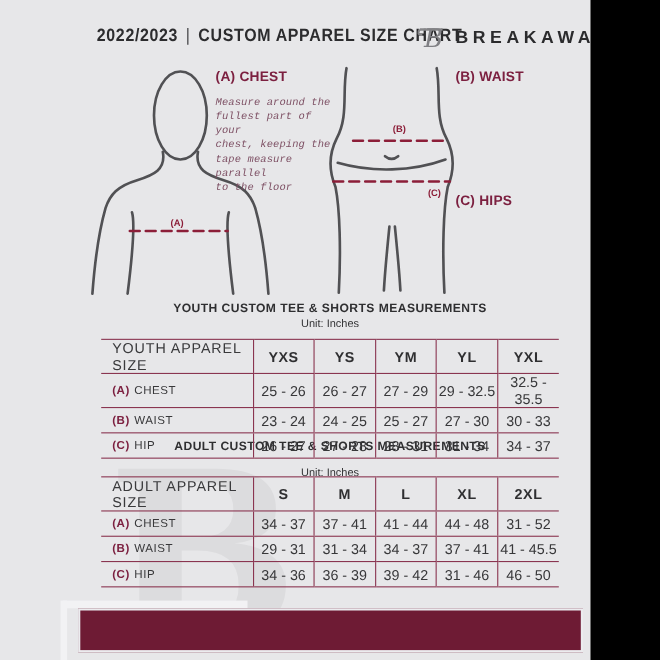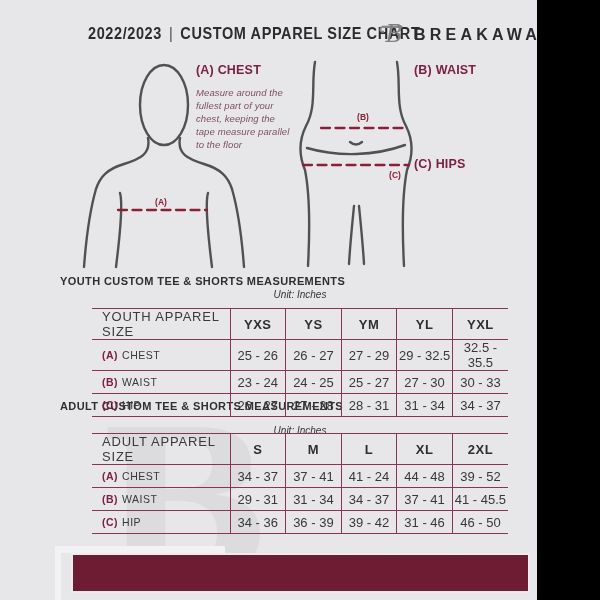--- a/index.html
+++ b/index.html
@@ -32,31 +32,31 @@
   .marker{
     position:absolute;font-size:8.5px;font-weight:bold;color:#8c1e38;
     width:30px;text-align:center;
   }
 
   
   .guide-block{position:absolute;}
   .guide-heading{font-size:12.5px;font-weight:bold;color:#7c2040;letter-spacing:.2px;margin:0 0 9px 0;}
   .guide-body{
     font-size:9.5px;font-style:italic;color:#7d4f63;line-height:13px;
-    margin:0;white-space:pre-line;letter-spacing:.1px;
+    margin:0;white-space:pre-line;letter-spacing:.1px;font-family:Liberation Mono, monospace;
   }
 
   
   .section-title{
-    position:absolute;left:60px;width:480px;
+    position:absolute;left:60px;width:480px;text-align:center;
     font-size:11px;font-weight:bold;color:#2f2f31;letter-spacing:.4px;
   }
   .section-unit{
     position:absolute;left:60px;width:480px;text-align:center;
-    font-size:10px;font-style:italic;color:#333335;
+    font-size:10px;color:#333335;
   }
   table.size-table{
     position:absolute;left:92px;width:416px;border-collapse:collapse;table-layout:fixed;
     background:transparent;z-index:2;
   }
   .size-table th,.size-table td{
     border-top:1.6px solid #8a3550;border-bottom:1.6px solid #8a3550;
     padding:0;height:22px;text-align:center;vertical-align:middle;
     font-size:13px;color:#38383a;background:transparent;
   }
@@ -131,21 +131,21 @@
     <h3 class="guide-heading">(A) CHEST</h3>
     <p class="guide-body">Measure around the
 fullest part of your
 chest, keeping the
 tape measure parallel
 to the floor</p>
   </div>
   <div class="guide-block" style="left:414px;top:63px;width:118px;">
     <h3 class="guide-heading">(B) WAIST</h3>
   </div>
-  <div class="guide-block" style="left:414px;top:157px;width:122px;">
+  <div class="guide-block" style="left:414px;top:175px;width:122px;">
     <h3 class="guide-heading">(C) HIPS</h3>
   </div>
 
   <div class="section-title" style="top:275px;">YOUTH CUSTOM TEE &amp; SHORTS MEASUREMENTS</div>
   <div class="section-unit" style="top:289px;">Unit: Inches</div>
   <table class="size-table" style="top:308px;">
     <colgroup>
         <col style="width:138px;">
         <col>
         <col>
@@ -206,23 +206,23 @@
       <th>S</th>
       <th>M</th>
       <th>L</th>
       <th>XL</th>
       <th>2XL</th>
     </tr>
     <tr>
       <td class="row-label"><span class="key">(A)</span><span>CHEST</span></td>
       <td>34 - 37</td>
       <td>37 - 41</td>
-      <td>41 - 24</td>
+      <td>41 - 44</td>
       <td>44 - 48</td>
-      <td>39 - 52</td>
+      <td>31 - 52</td>
     </tr>
     <tr>
       <td class="row-label"><span class="key">(B)</span><span>WAIST</span></td>
       <td>29 - 31</td>
       <td>31 - 34</td>
       <td>34 - 37</td>
       <td>37 - 41</td>
       <td>41 - 45.5</td>
     </tr>
     <tr>

